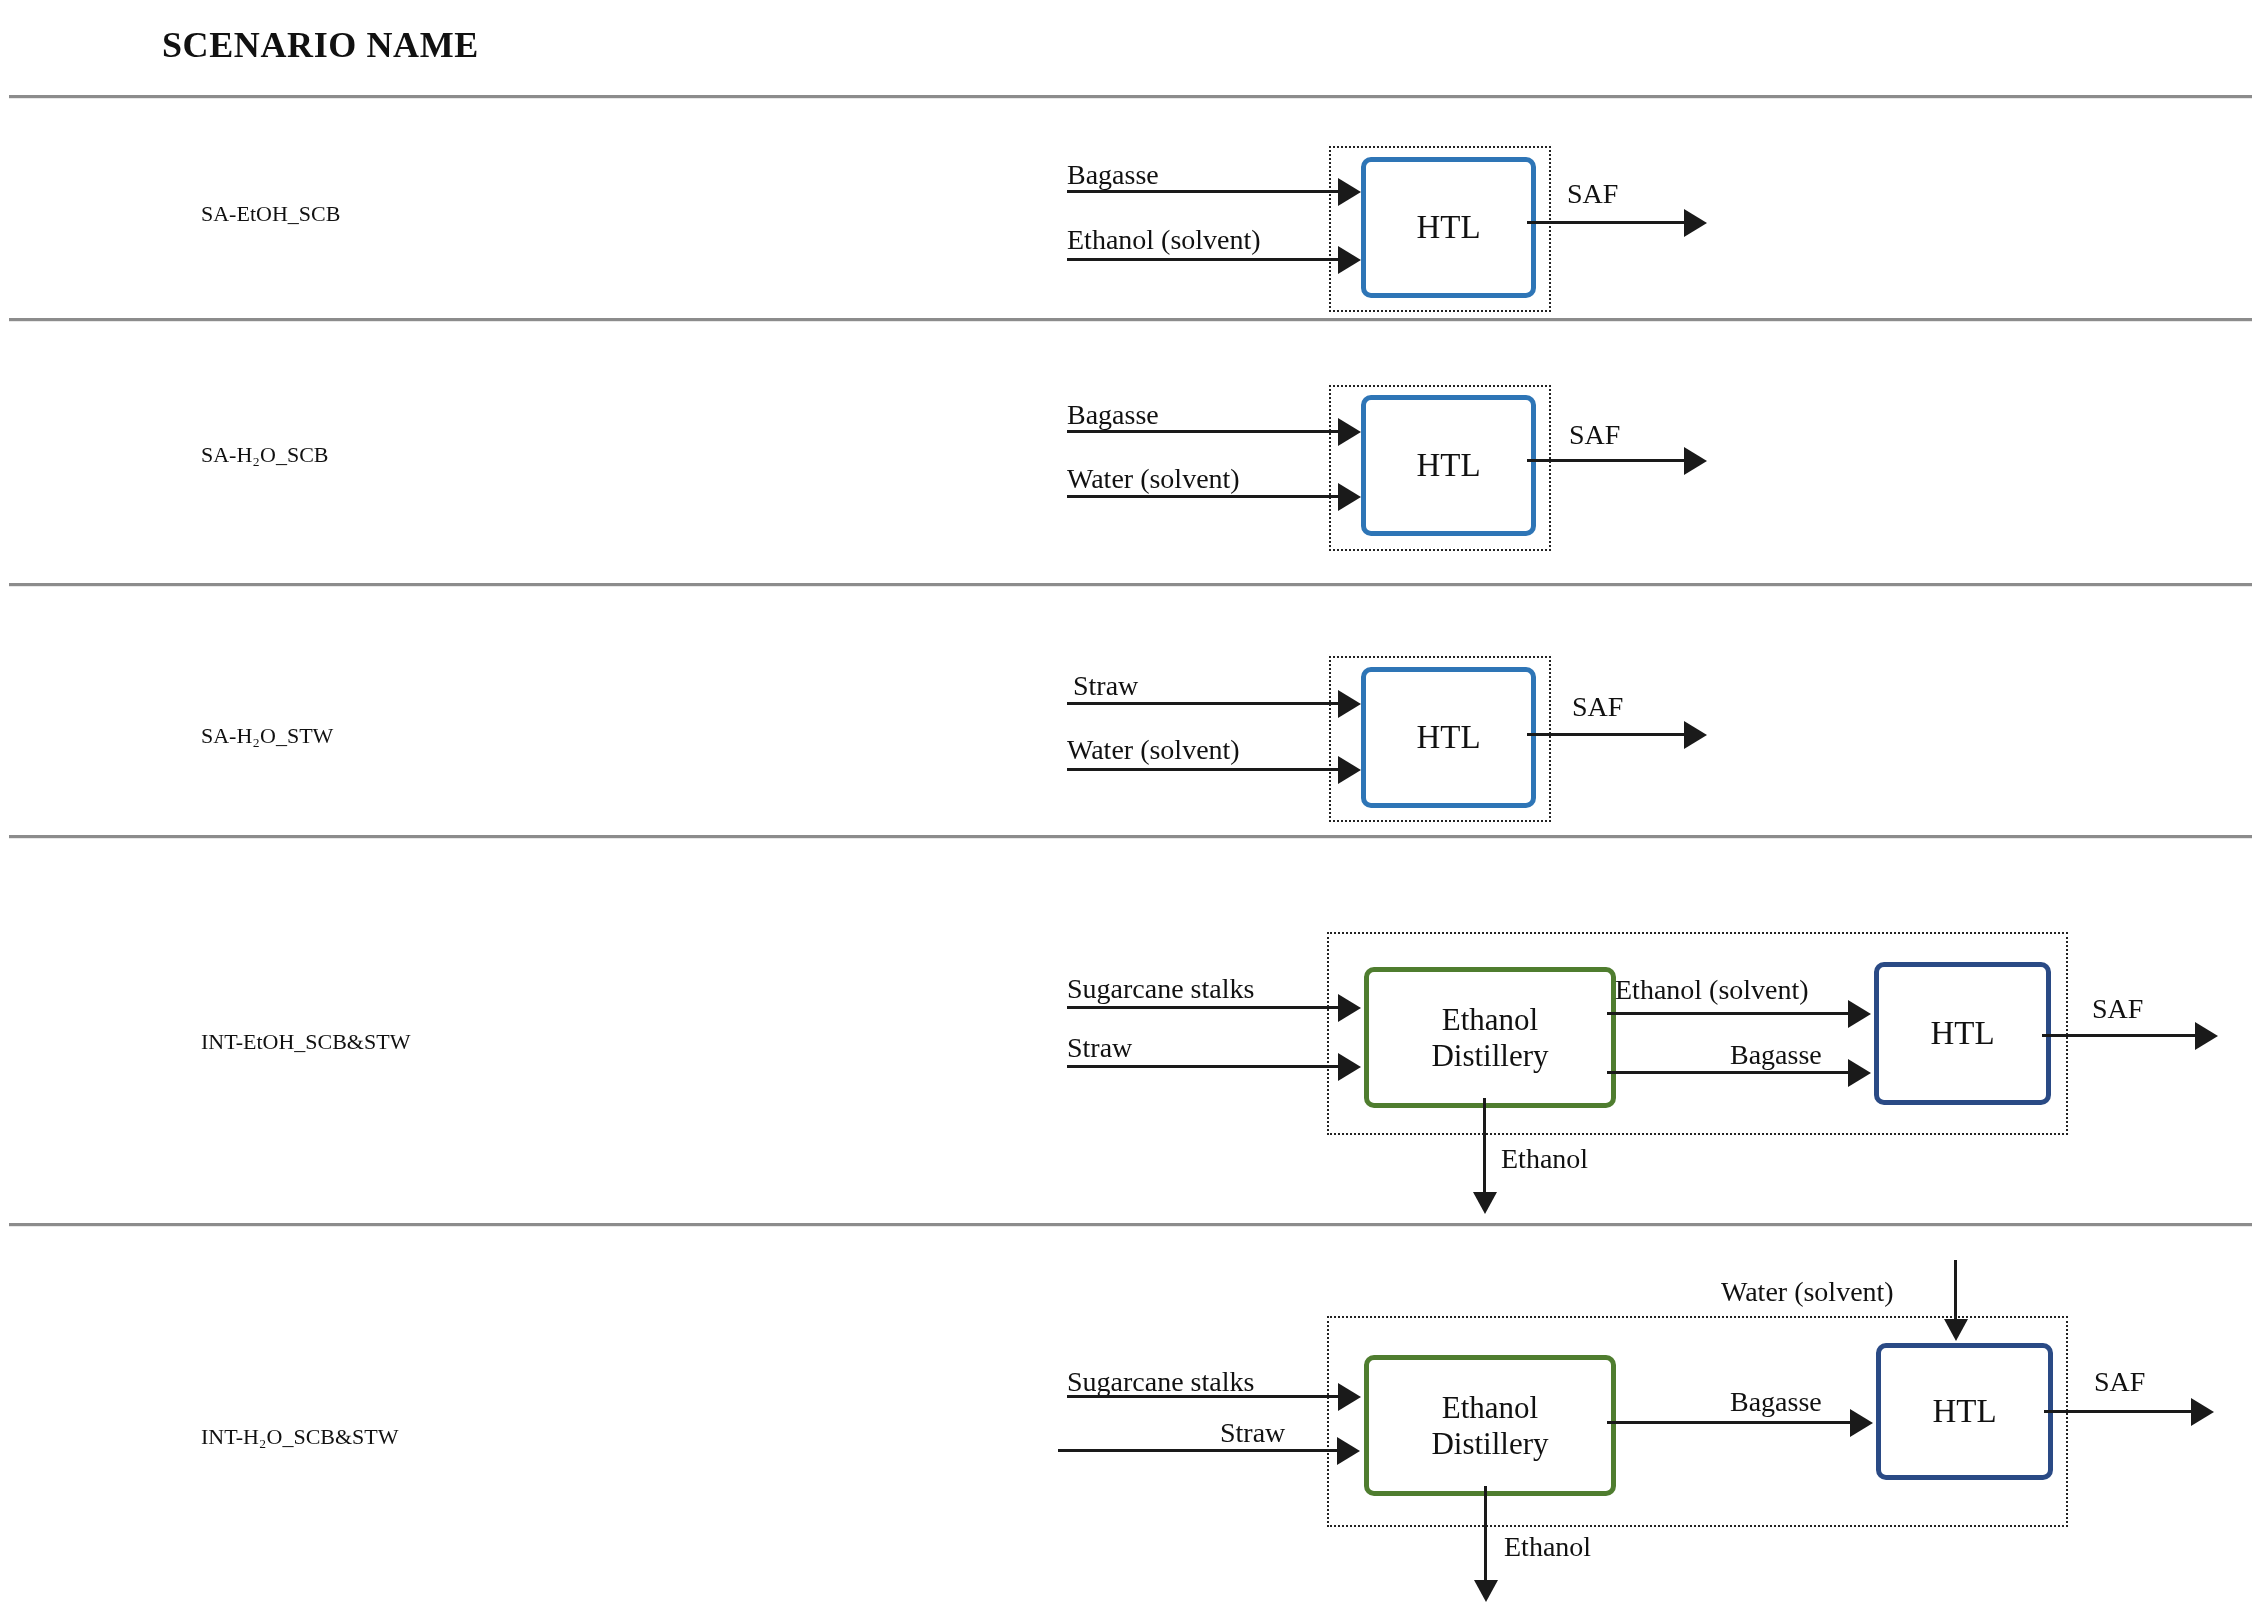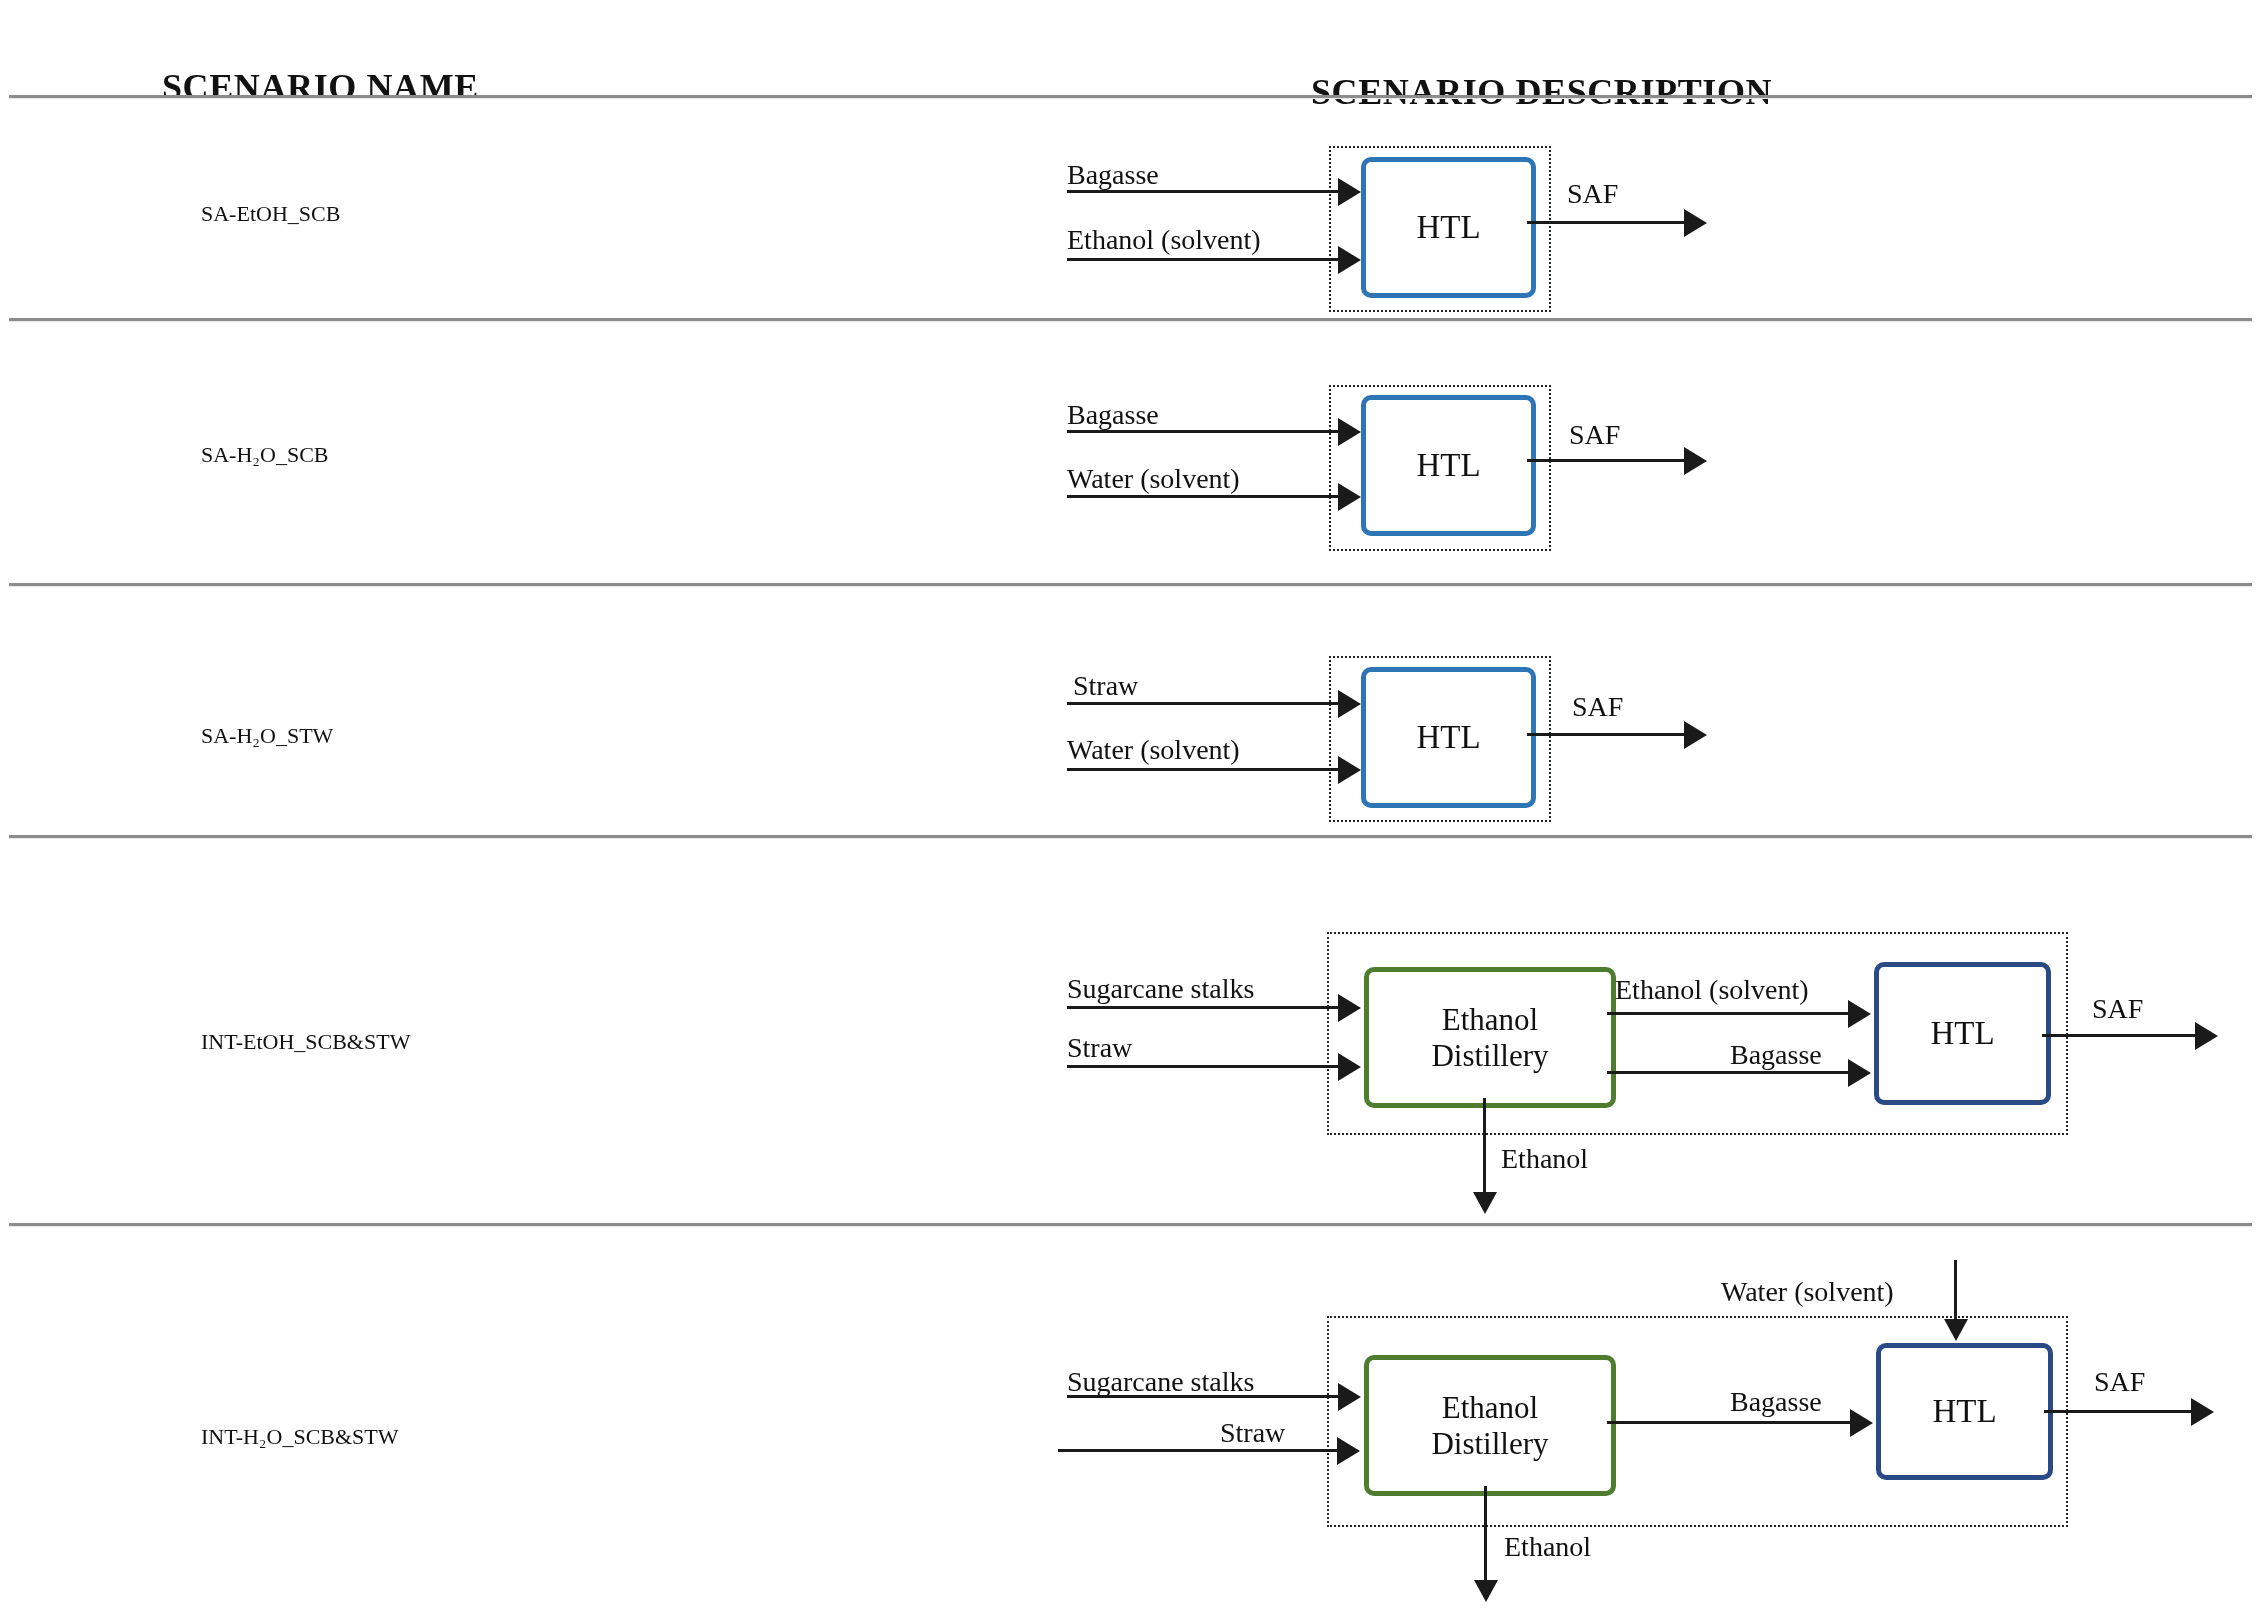--- a/index.html
+++ b/index.html
@@ -11,21 +11,20 @@
     font-family:"Liberation Serif","DejaVu Serif",serif;
     color:#111;
     overflow:hidden;
   }
   .hdr{
     position:absolute;
     font-size:36px;
     font-weight:bold;
     letter-spacing:0.6px;
     white-space:nowrap;
-    margin-top:42px;
   }
   .divider{
     position:absolute;
     left:9px;
     width:2243px;
     height:3px;
     background:#8c8c8c;
     border-bottom:1.2px solid #e8e8e8;
   }
   .scen-name{
@@ -89,21 +88,20 @@
     border-left:12.7px solid transparent;
     border-right:12.7px solid transparent;
   }
 </style>
 </head>
 <body>
 
 <div id="canvas">
 
   <div class="hdr" style="left:162px;top:24px;">SCENARIO NAME</div>
-  <div class="hdr" style="left:1311px;top:29px;">SCENARIO DESCRIPTION</div>
 
   <div class="divider" style="top:95px;"></div>
   <div class="divider" style="top:318px;"></div>
   <div class="divider" style="top:583px;"></div>
   <div class="divider" style="top:835px;"></div>
   <div class="divider" style="top:1223px;"></div>
 
   <div class="scen-name" style="left:201px;top:201px;">SA-EtOH_SCB</div>
 
   <div class="dotted-box" style="left:1329px;top:146px;width:218px;height:162px;"></div>

